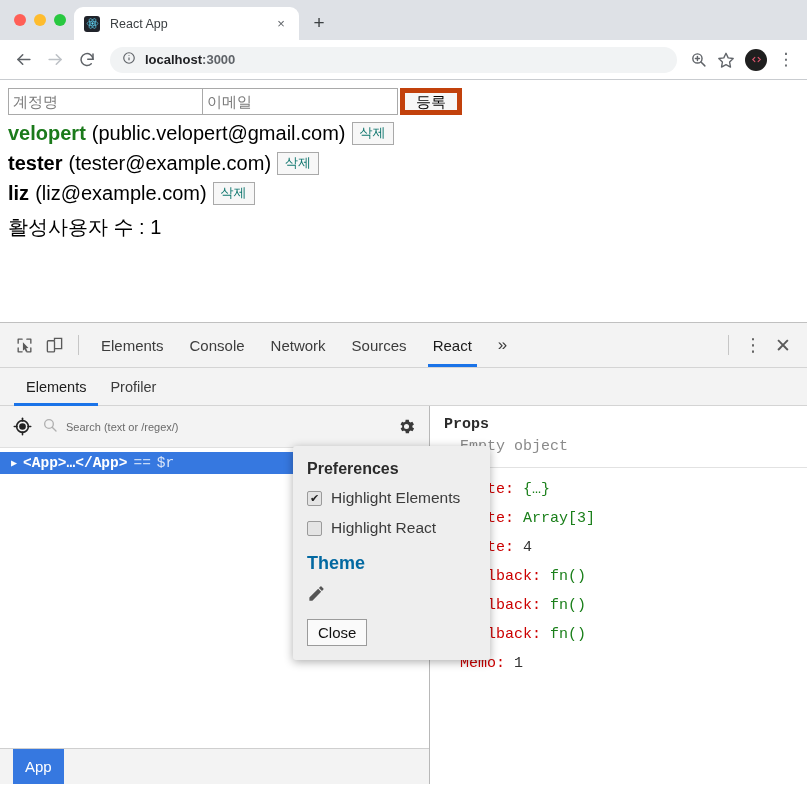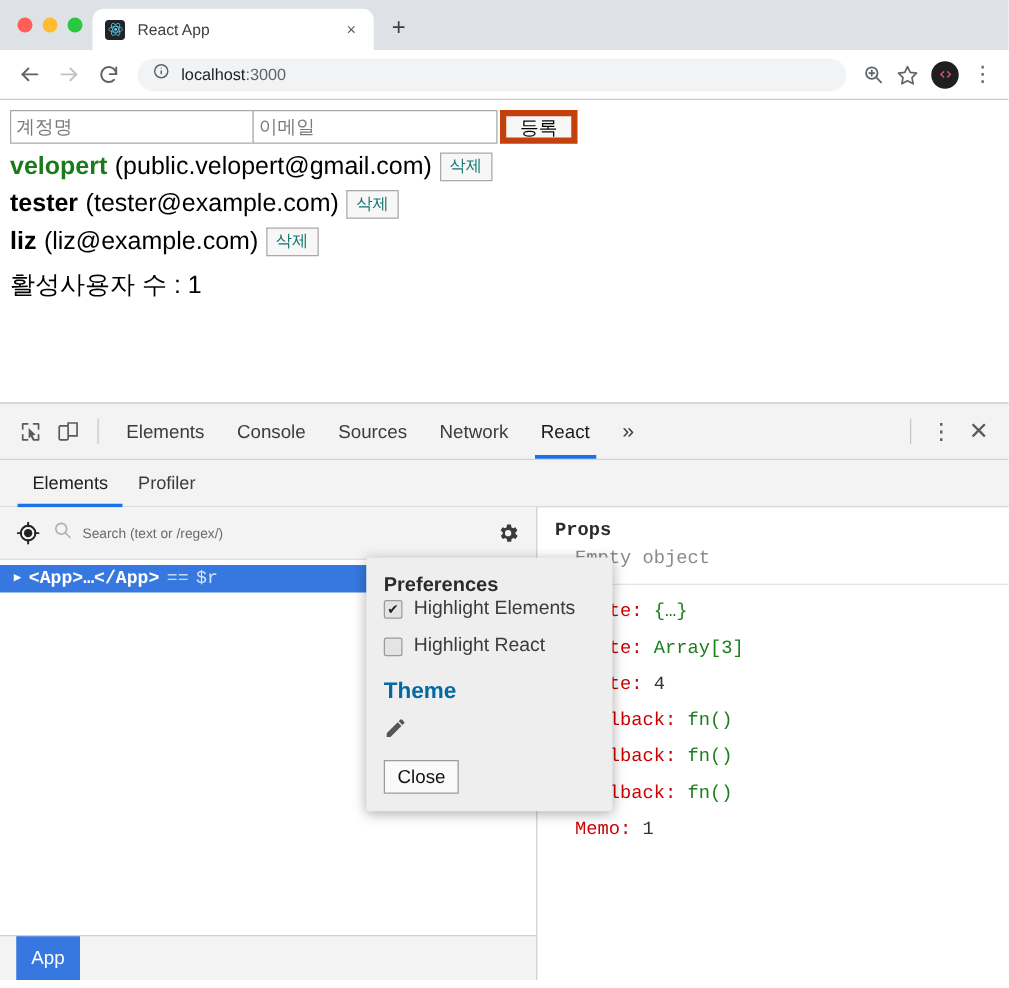--- a/index.html
+++ b/index.html
@@ -83,20 +83,21 @@
   .omnibox {
     flex: 1;
     height: 26px;
     background: #f1f3f4;
     border-radius: 13px;
     display: flex;
     align-items: center;
     padding: 0 12px;
     gap: 9px;
     margin: 0 6px;
+    font-weight: bold;
   }
   .omnibox-text { font-size: 13px; color: #202124; }
   .omnibox-text .host { color: #202124; }
   .omnibox-text .port { color: #5f6368; }
   .tool-icon {
     width: 26px; height: 26px;
     display: flex; align-items: center; justify-content: center;
     color: #5f6368;
   }
   .avatar {
@@ -359,20 +360,21 @@
     background: #eeeeee;
     border-radius: 3px;
     box-shadow: 0 2px 10px rgba(0,0,0,.32);
     padding: 14px 0 14px 14px;
     z-index: 50;
   }
   .prefs-title {
     font-size: 16px;
     font-weight: bold;
     color: #2b2b2b;
+    margin-bottom: 11px;
   }
   .pref-check-row {
     display: flex;
     align-items: center;
     gap: 9px;
     margin-bottom: 12px;
   }
   .chk {
     width: 15px; height: 15px;
     border: 1px solid #9a9a9a;
@@ -534,22 +536,22 @@
     <div class="dt-icon-btn">
       <svg width="19" height="19" viewBox="0 0 24 24" fill="none" stroke="currentColor" stroke-width="1.7">
         <rect x="3" y="6" width="9" height="14" rx="1.2"></rect>
         <path d="M12 6 V3 h9 v13 h-9"></path>
       </svg>
     </div>
     <div class="dt-sep"></div>
     <div class="dt-tabs">
       <div class="dt-tab">Elements</div>
       <div class="dt-tab">Console</div>
+      <div class="dt-tab">Network</div>
       <div class="dt-tab">Sources</div>
-      <div class="dt-tab">Network</div>
       <div class="dt-tab active">React</div>
       <div class="dt-tab" style="font-size:17px;">»</div>
     </div>
     <div class="dt-spacer"></div>
     <div class="dt-sep"></div>
     <div class="dt-icon-btn" style="font-size:18px;">⋮</div>
     <div class="dt-icon-btn" style="font-size:19px;">✕</div>
   </div>
 
   <div class="rdt-tabs">

